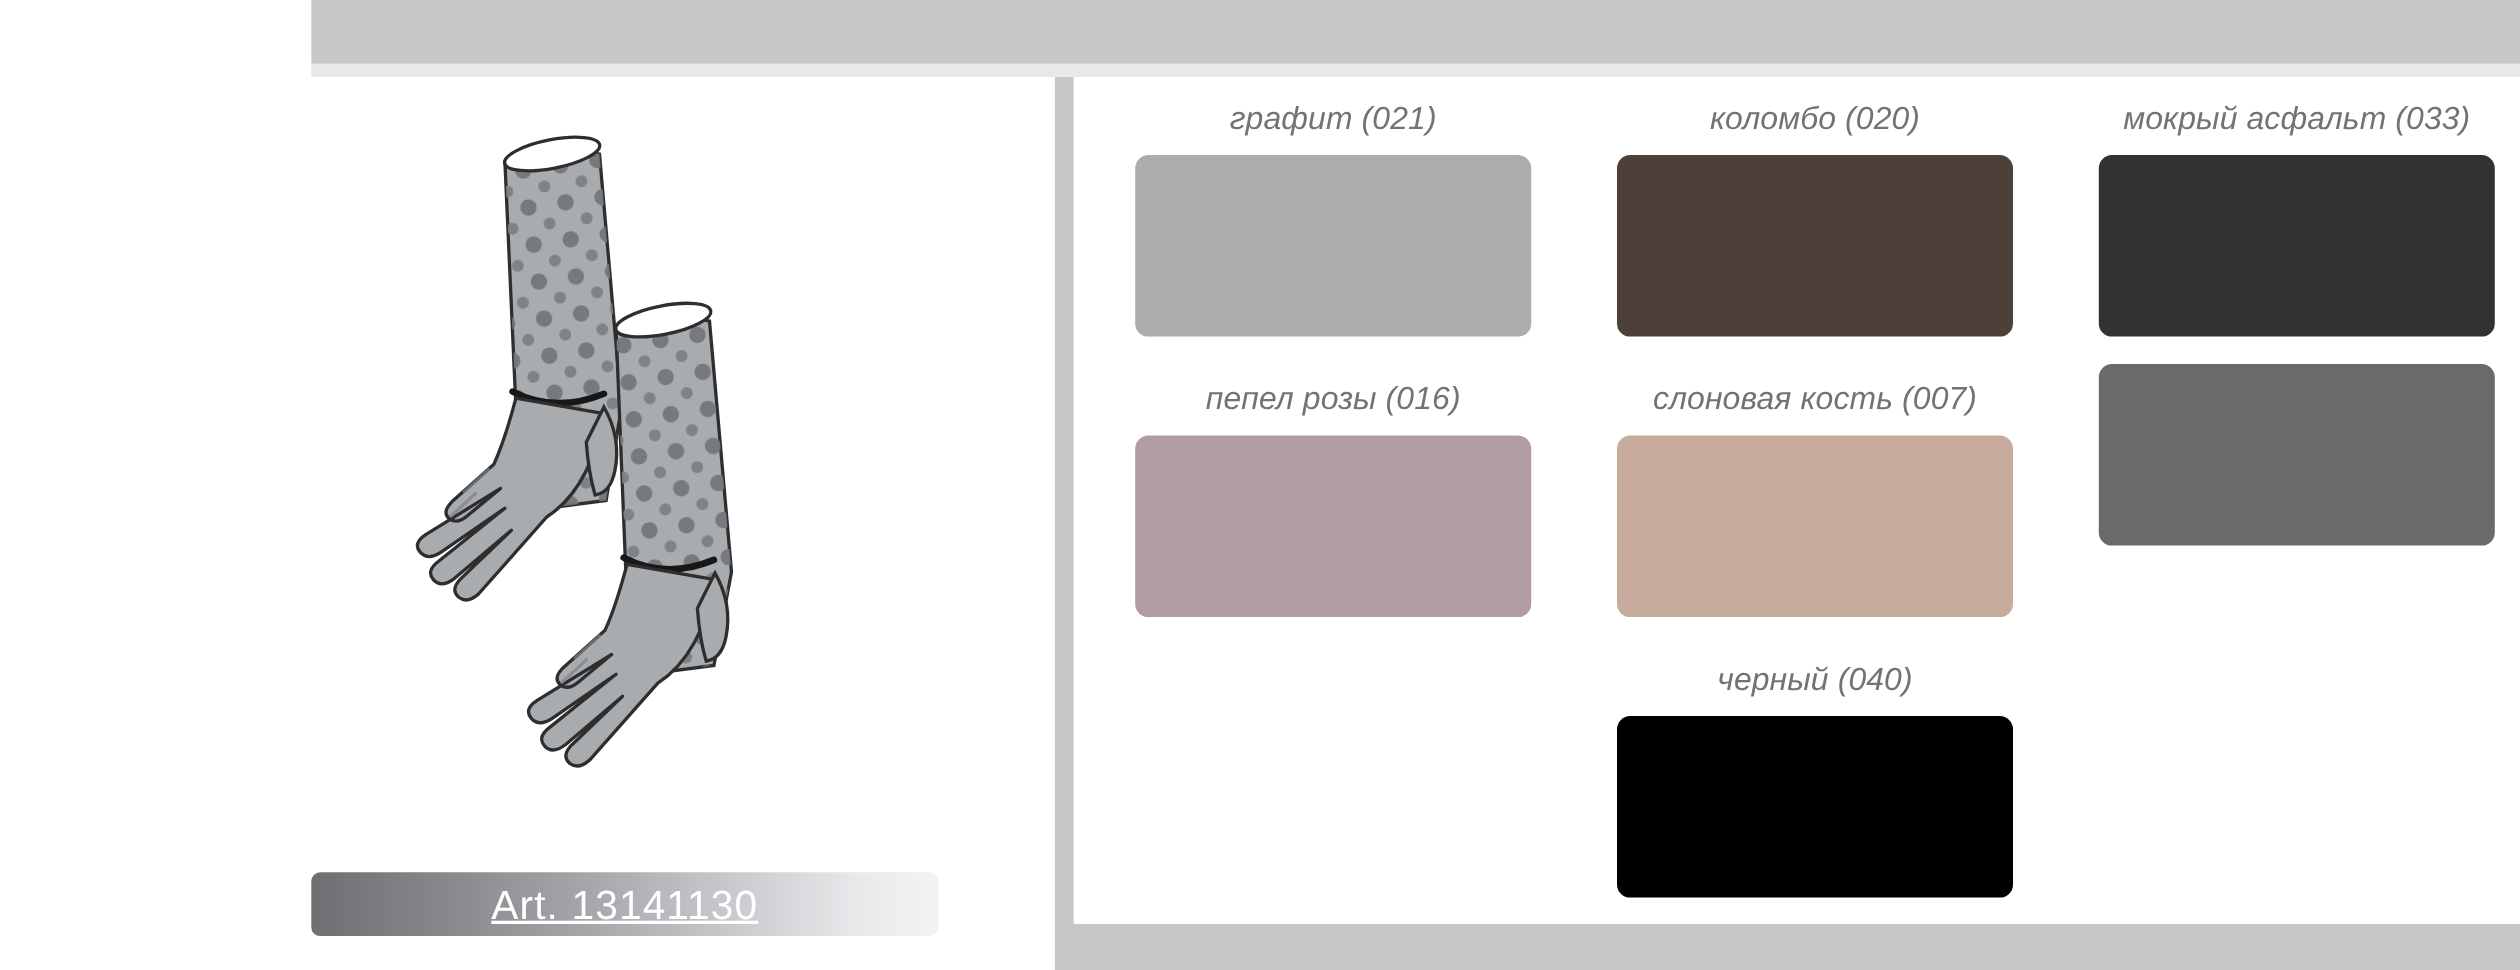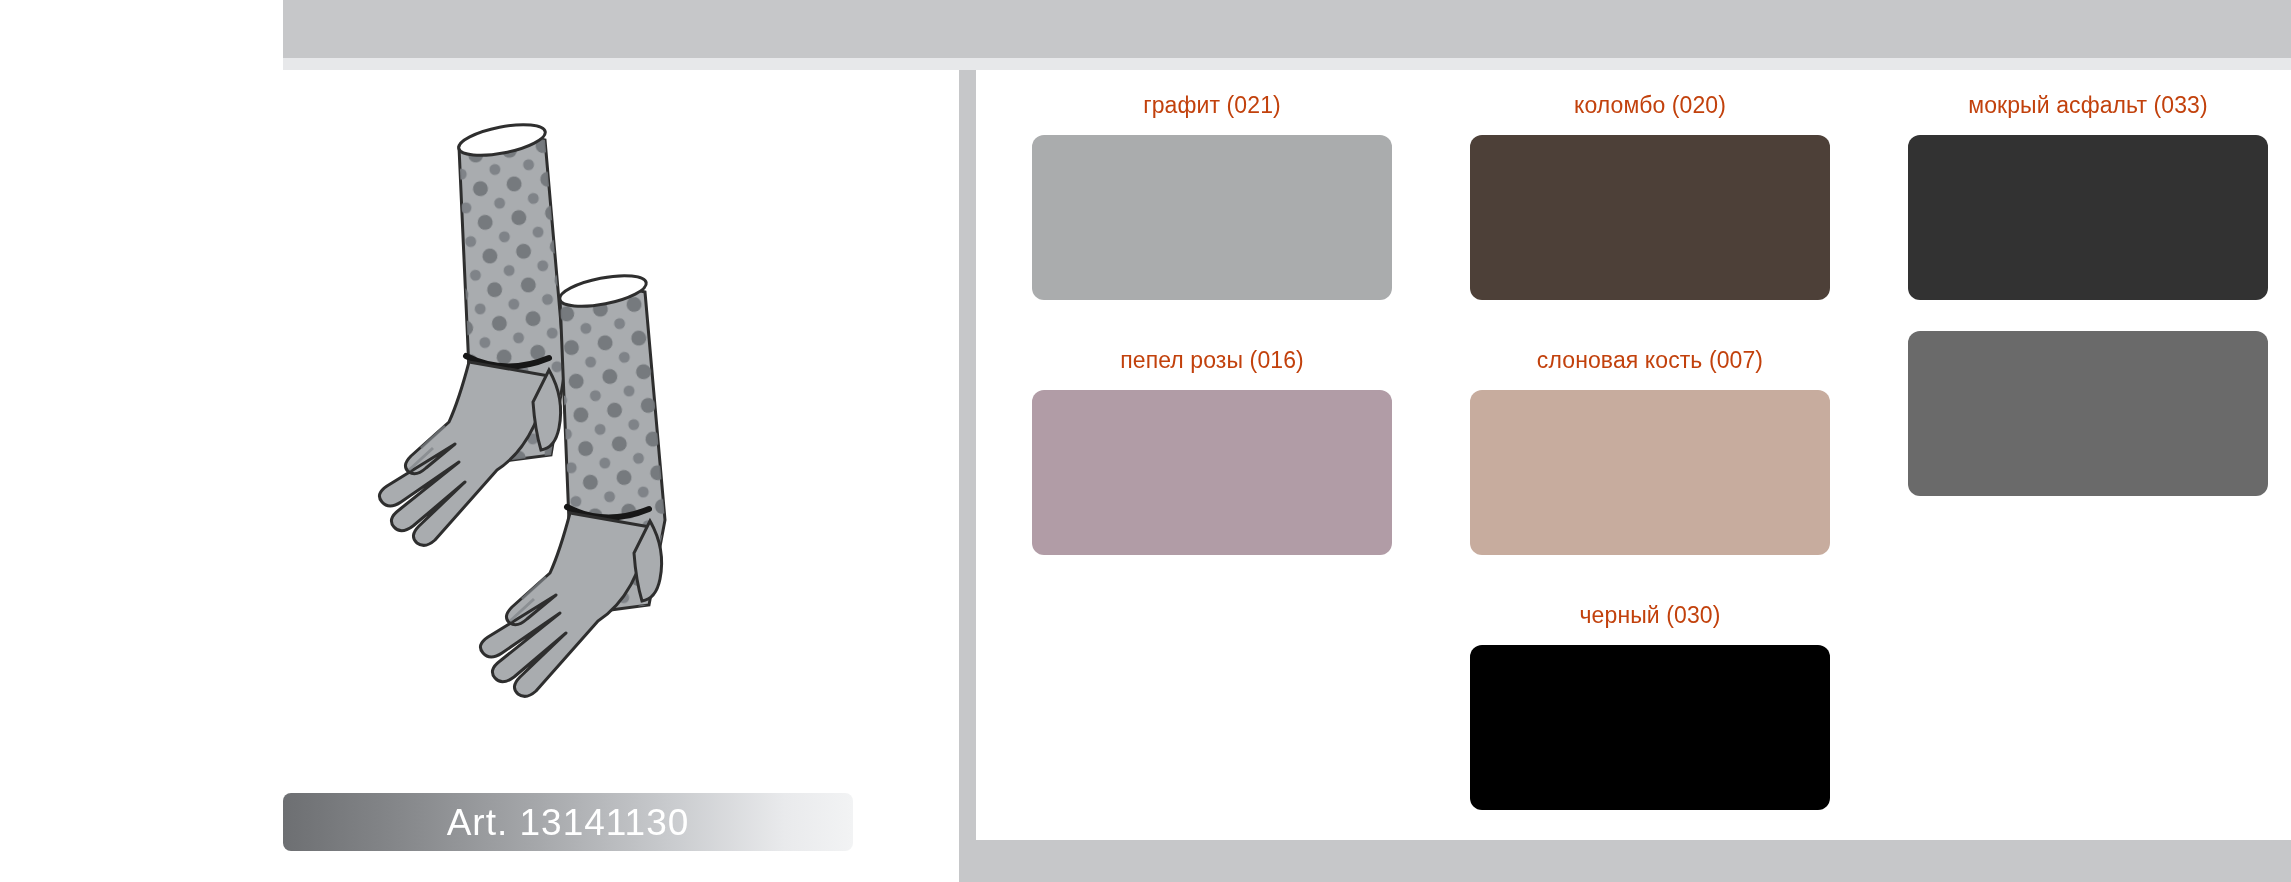--- a/index.html
+++ b/index.html
@@ -70,20 +70,21 @@
     align-items: center;
     justify-content: center;
   }
   #art-badge-label {
     color: #ffffff;
     font-size: 37px;
     letter-spacing: 1px;
     font-weight: 400;
     line-height: 1;
     white-space: nowrap;
+    text-decoration: underline;
   }
 
   
   #colors-panel {
     position: absolute;
     left: 959px;
     top: 70px;
     width: 1332px;
     height: 770px;
     background: #ffffff;
@@ -115,27 +116,28 @@
   .swatch-cell {
     width: 438px;
     height: 255px;
     display: flex;
     flex-direction: column;
     align-items: center;
     box-sizing: border-box;
   }
 
   .swatch-label {
-    font-size: 23px;
-    color: #c2410c;
+    font-size: 29px;
+    color: #737373;
     line-height: 1;
     padding-top: 18px;
     padding-bottom: 18px;
     white-space: nowrap;
     letter-spacing: 0.1px;
+    font-style: italic;
   }
 
   .swatch-chip {
     width: 360px;
     height: 165px;
     border-radius: 12px;
   }
 </style>
 </head>
 <body>
@@ -230,20 +232,20 @@
     <div class="swatch-cell">
       <div class="swatch-label">слоновая кость (007)</div>
       <div class="swatch-chip" style="background: rgb(199, 172, 158);"></div>
     </div>
 
     <div class="swatch-cell">
       <div class="swatch-chip" style="background: rgb(106, 106, 106);"></div>
     </div>
 
     <div class="swatch-cell" style="margin-left:438px;">
-      <div class="swatch-label">черный (030)</div>
+      <div class="swatch-label">черный (040)</div>
       <div class="swatch-chip" style="background: rgb(0, 0, 0);"></div>
     </div>
 
   </div>
 </div>
 
 <div id="bottom-bar" style="background: rgb(198, 199, 201);"></div>
 
 </body></html>

